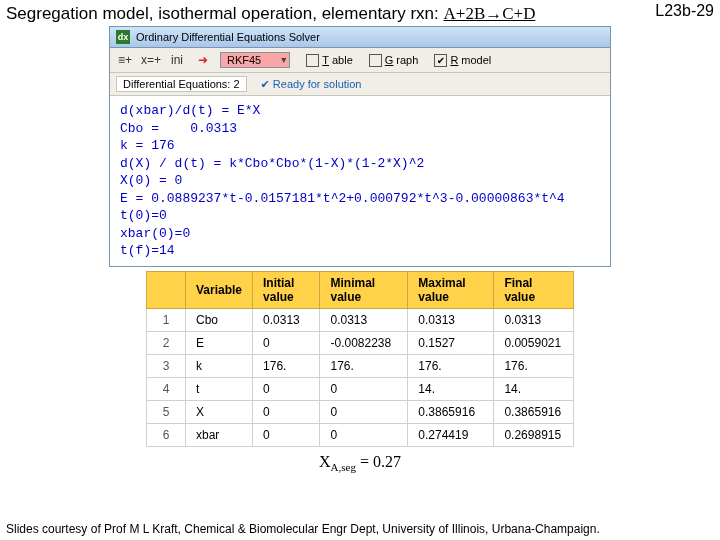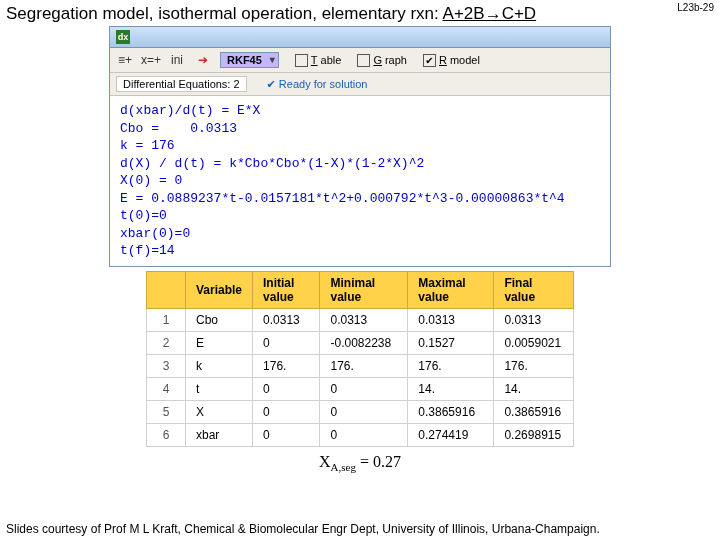--- a/index.html
+++ b/index.html
@@ -11,26 +11,26 @@
     background: #fff;
     color: #000;
     font-size: 13px;
     position: relative;
   }
   .slide-title {
     font-size: 17px;
     padding: 4px 6px 2px 6px;
     font-weight: normal;
   }
-  .slide-title .u { text-decoration: underline; }
+  .slide-title .u { text-decoration: underline; font-family: Liberation Serif, serif; }
   .slide-no {
     position: absolute;
     top: 2px;
     right: 6px;
-    font-size: 10px;
+    font-size: 16px;
   }
   .ode-window {
     width: 500px;
     margin: 0 auto;
     border: 1px solid #7a95b0;
     font-family: Tahoma, Arial, sans-serif;
     font-size: 11px;
     background: #fff;
   }
   .titlebar {
@@ -48,31 +48,31 @@
     background: #f1eee7;
     border-bottom: 1px solid #c9c5ba;
     padding: 3px 6px;
     display: flex; align-items: center; gap: 8px;
   }
   .tb-btn {
     width: 18px; height: 18px; display: inline-flex; align-items: center; justify-content: center;
     font-size: 12px; color: #333;
   }
   .rkf-box {
-    border: 1px solid #7a95b0; background: #c4b5fd; padding: 1px 16px 1px 6px;
-    font-size: 11px; position: relative; font-weight: bold;
+    border: 1px solid #7a95b0; background: #fca5a5; padding: 1px 28px 1px 6px;
+    font-size: 11px; position: relative;
   }
   .rkf-box::after { content: "▾"; position: absolute; right: 3px; top: 1px; font-size: 10px; color: #444; }
   .chk { display: inline-flex; align-items: center; gap: 3px; margin-left: 8px; }
   .chk .box { width: 11px; height: 11px; border: 1px solid #555; display: inline-flex; align-items: center; justify-content: center; font-size: 10px; }
   .statusline {
     background: #f1eee7;
     border-bottom: 1px solid #c9c5ba;
     padding: 3px 6px;
-    display: flex; align-items: center; gap: 20px;
+    display: flex; align-items: center; gap: 14px;
   }
   .stat-box { border: 1px solid #c9c5ba; background: #fff; padding: 1px 6px; }
   .ready { color: #1a5fb4; display: inline-flex; align-items: center; gap: 3px; }
   .ready::before { content: "✔"; color: #1a5fb4; font-size: 11px; }
   .eq-area {
     padding: 6px 8px 6px 10px;
     font-family: "Courier New", monospace;
     font-size: 13px; color: #0000c8; line-height: 1.35;
     background: #fff;
     white-space: pre;
@@ -110,20 +110,21 @@
 <body>
 
 <div class="slide-title">
   <span>Segregation model, isothermal operation, elementary rxn: </span><span class="u">A+2B→C+D</span>
 </div>
 <div class="slide-no">L23b-29</div>
 
 <div class="ode-window">
   <div class="titlebar">
     <span class="ico">dx</span>
+    <span>Ordinary Differential Equations Solver</span>
   </div>
   <div class="toolbar">
     <span class="tb-btn">≡+</span>
     <span class="tb-btn">x=+</span>
     <span class="tb-btn">ini</span>
     <span class="tb-btn" style="color:#d22">➜</span>
     <span class="rkf-box"><span>RKF45</span></span>
     <span class="chk">
         <span class="box"></span>
         <u>T</u>

